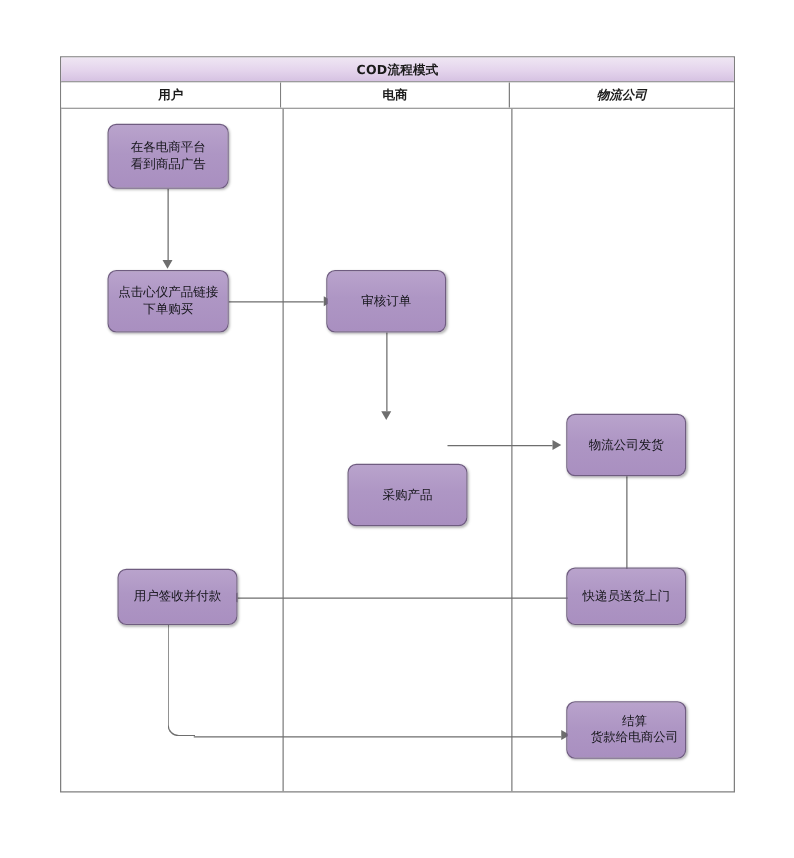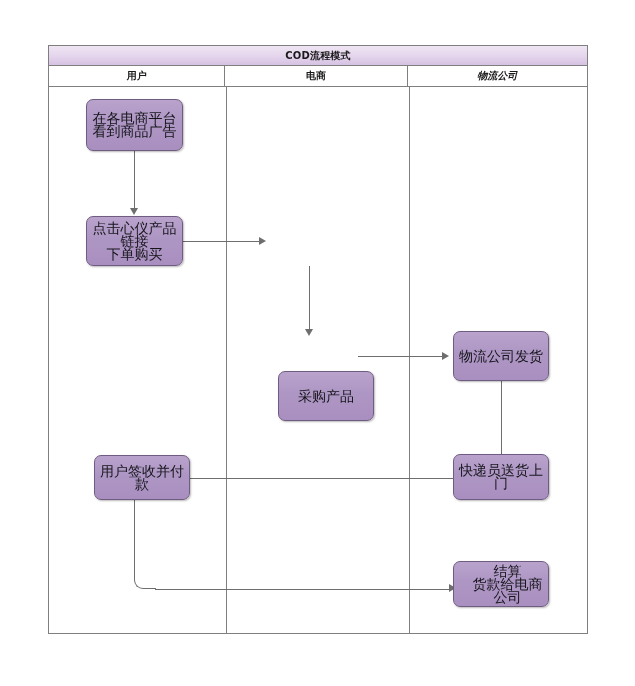--- a/index.html
+++ b/index.html
@@ -93,21 +93,21 @@
     position: absolute;
     box-sizing: border-box;
     border: 1px solid #6f5c80;
     border-radius: 7px;
     background: linear-gradient(to bottom, #b9a3cc 0%, #ae96c4 45%, #a98fc0 100%);
     box-shadow: 1px 1px 2px rgba(0,0,0,0.28);
     display: flex;
     align-items: center;
     justify-content: center;
     text-align: center;
-    font-size: 14px;
+    font-size: 10px;
     line-height: 13px;
     color: #15151a;
     z-index: 4;
     padding: 2px 3px;
   }
   .node span { display: block; white-space: pre-line; }
 
   
   .vline {
     position: absolute;
@@ -195,20 +195,23 @@
     <div class="node" style="left:37px; top:53px; width:97px; height:52px;">
       <span>在各电商平台
 看到商品广告</span>
     </div>
 
     <div class="node" style="left:37px; top:170px; width:97px; height:50px;">
       <span>点击心仪产品链接
 下单购买</span>
     </div>
 
+    <div class="node" style="left:212px; top:170px; width:96px; height:50px;">
+      <span>审核订单</span>
+    </div>
 
     <div class="node" style="left:229px; top:285px; width:96px; height:50px;margin-top:40px;">
       <span>采购产品</span>
     </div>
 
     <div class="node" style="left:404px; top:285px; width:96px; height:50px;">
       <span>物流公司发货</span>
     </div>
 
     <div class="node" style="left:404px; top:408px; width:96px; height:46px;">

